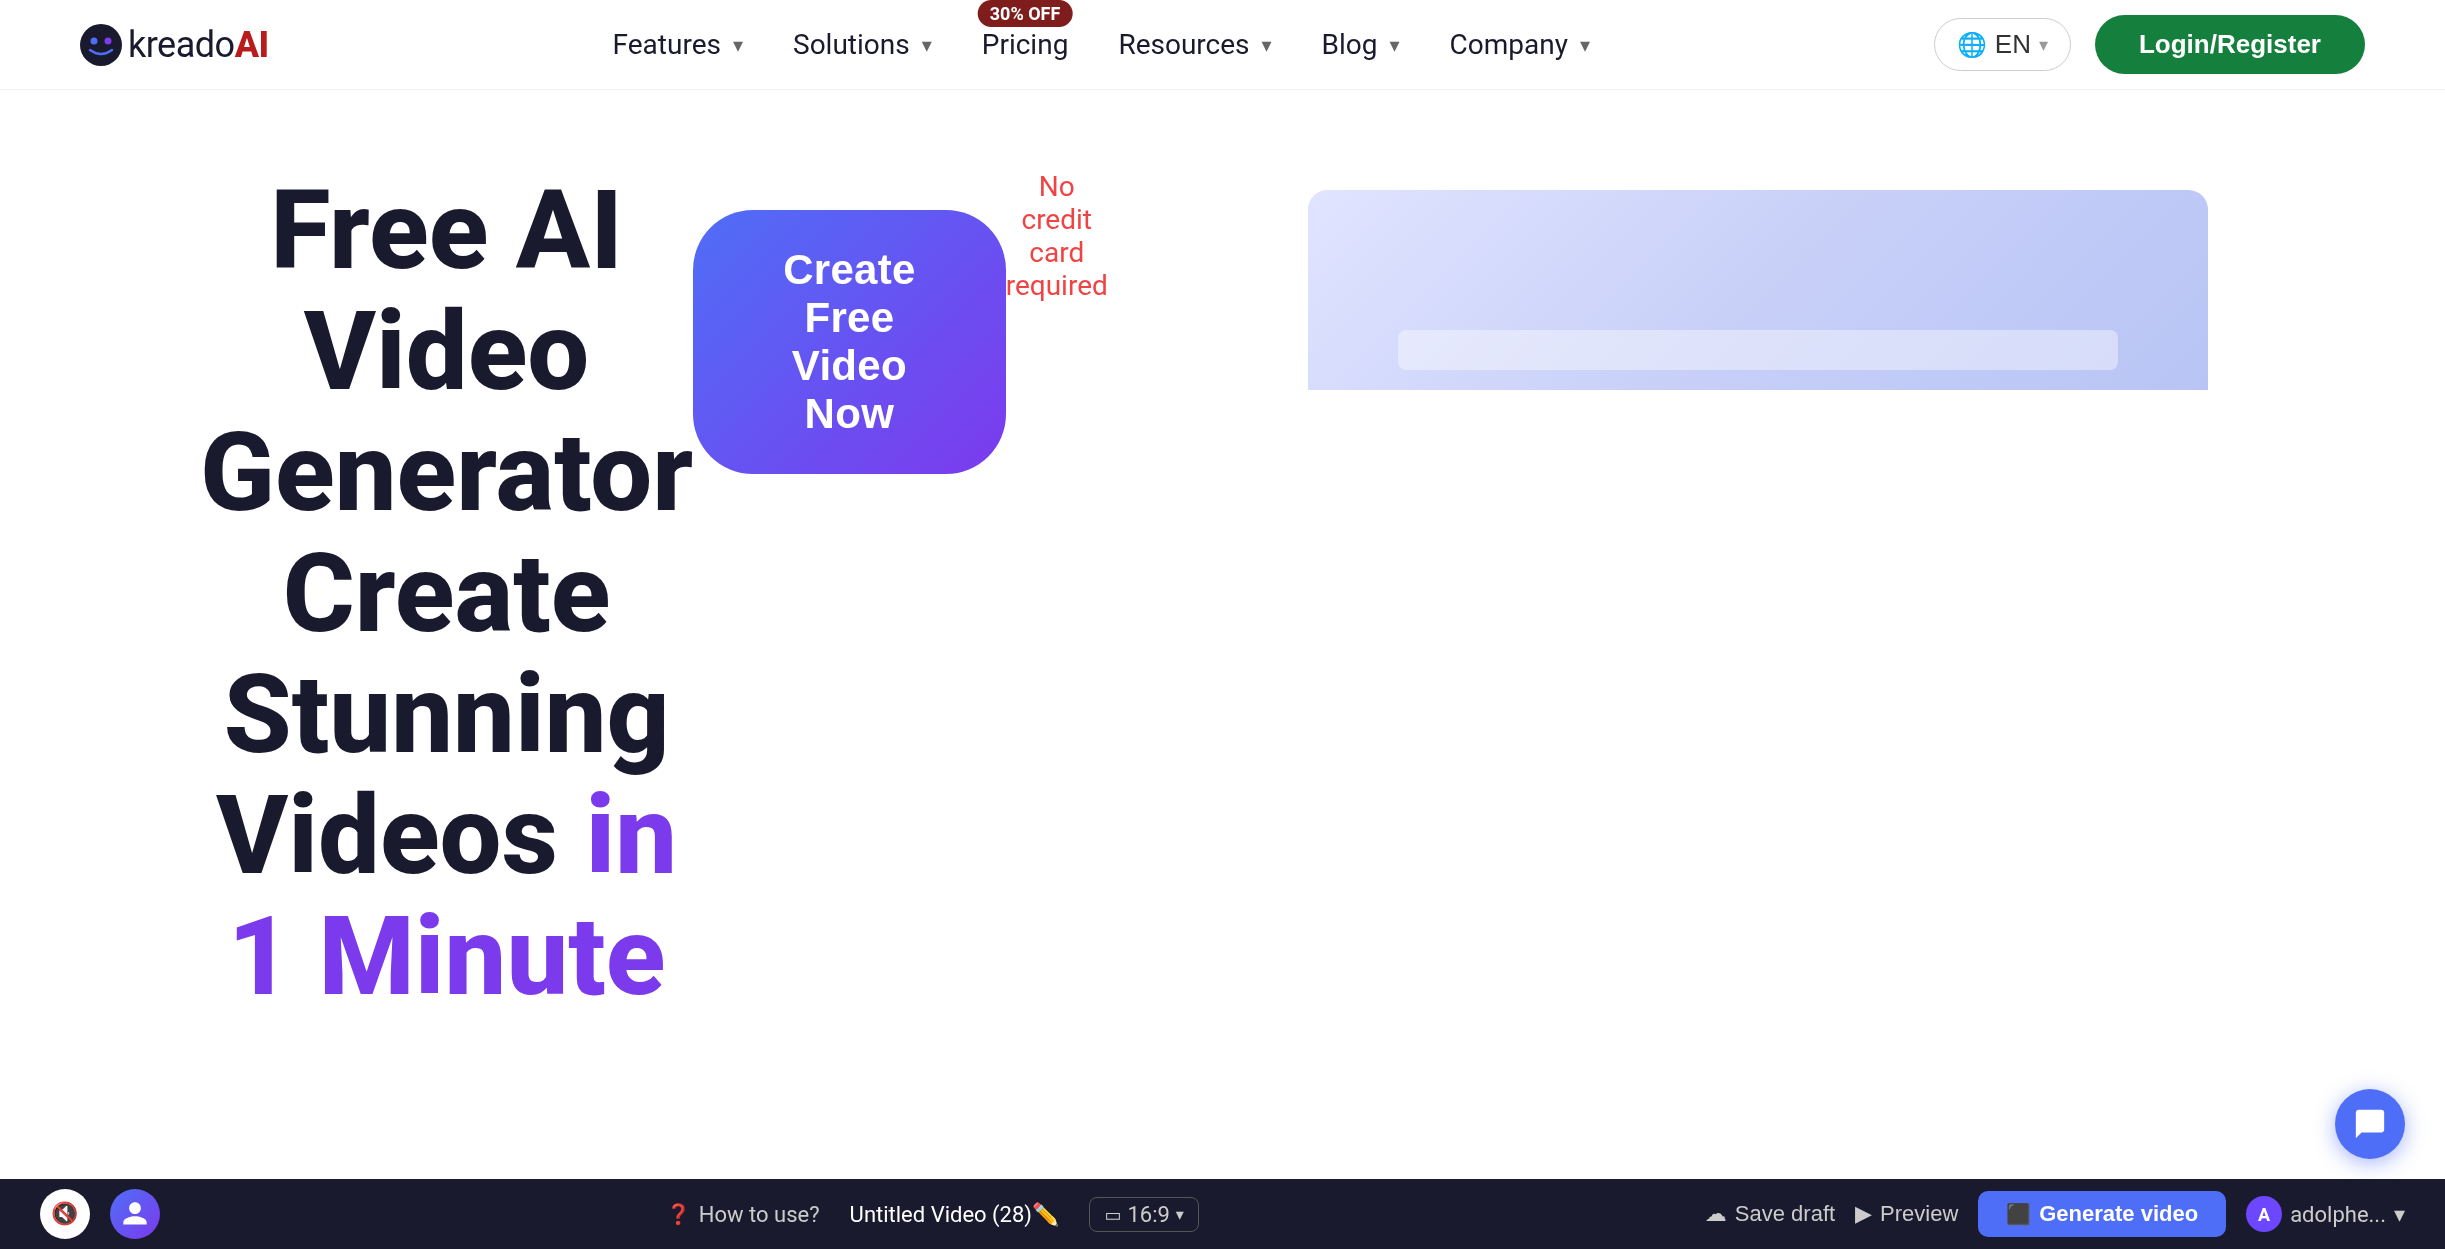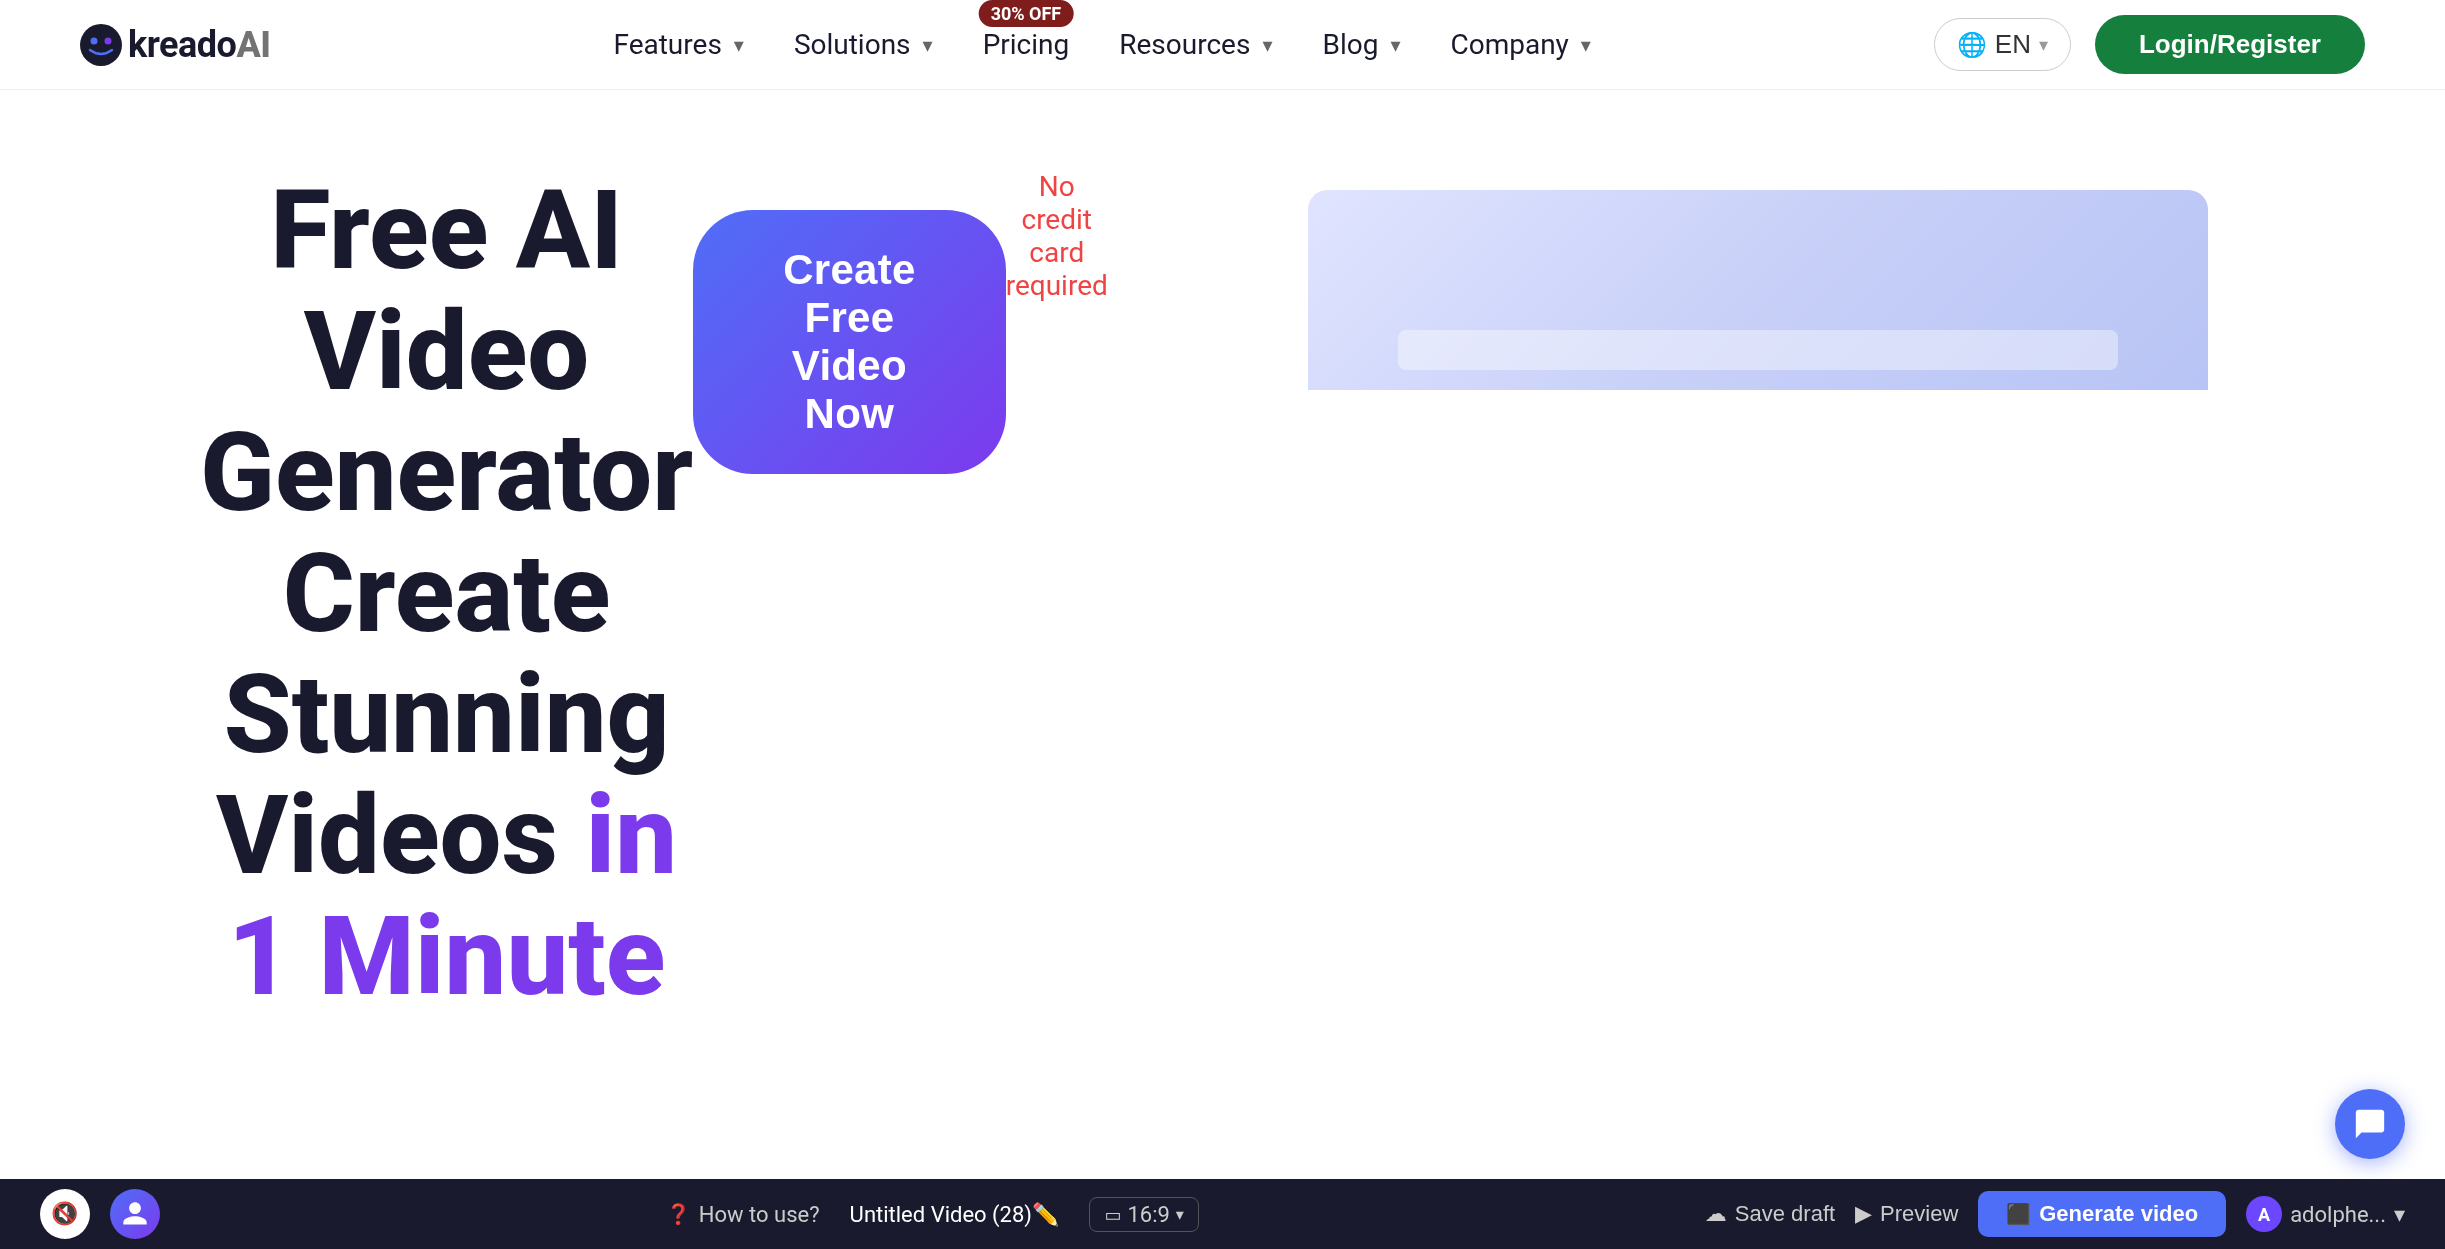--- a/index.html
+++ b/index.html
@@ -368,21 +368,21 @@
 
 <nav class="navbar">
   <div class="nav-logo">
     <svg class="logo-icon" viewBox="0 0 42 42" fill="none">
       <circle cx="21" cy="21" r="21" fill="#1a1a2e"></circle>
       <circle cx="14" cy="17" r="3.5" fill="#4f6ef7"></circle>
       <circle cx="28" cy="17" r="3.5" fill="#7c3aed"></circle>
       <path d="M10 26 Q21 34 32 26" stroke="#4f6ef7" stroke-width="2.5" fill="none" stroke-linecap="round"></path>
     </svg>
     <span class="logo-text">
-      <span style="color:#1a1a2e;font-size:36px;font-weight:700;">kreado</span><span style="color:#737373;font-size:36px;font-weight:800;">AI</span>
+      <span style="color:#1a1a2e;font-size:36px;font-weight:400;">kreado</span><span style="color:#b91c1c;font-size:36px;font-weight:800;">AI</span>
     </span>
   </div>
 
   <ul class="nav-links">
     <li>
       <span class="nav-item">
         <span>Features</span>
         <span class="chevron">▾</span>
       </span>
     </li>

